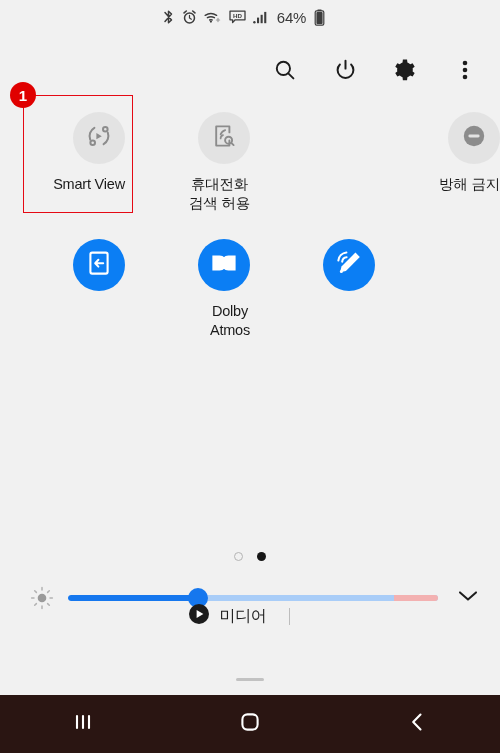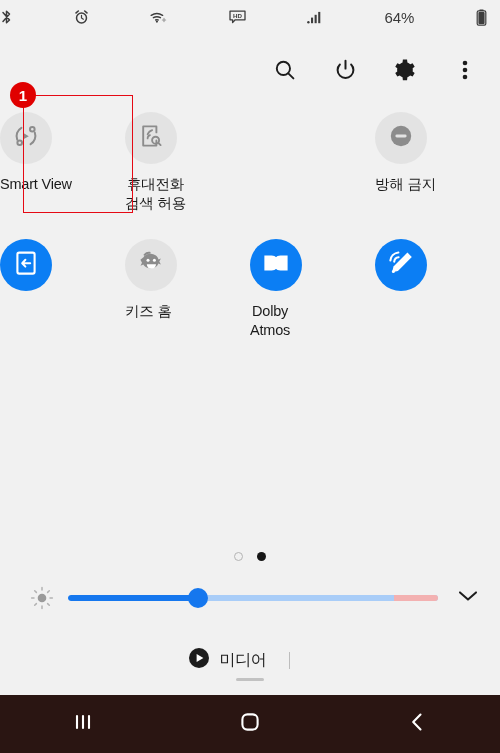--- a/index.html
+++ b/index.html
@@ -12,21 +12,21 @@
   #screen {
     position: relative;
     width: 500px; height: 753px;
     background: #f1f1f1;
   }
 
   
   .statusbar {
     position: absolute; top: 0; left: 0;
     width: 500px; height: 34px;
-    display: flex; align-items: center; justify-content: space-between;
+    display: flex; align-items: center; justify-content: center;
     padding-right: 13px;
     gap: 7px;
   }
   .statusbar .sicon { display: flex; align-items: center; }
   .statusbar .battlvl {
     font-size: 15px; color: #3a3a3a; letter-spacing: -0.2px;
     margin-left: 1px; margin-right: 1px;
   }
 
   
@@ -45,21 +45,21 @@
 
   
   .grid {
     position: absolute; top: 104px; left: 0;
     width: 500px;
     display: grid;
     grid-template-columns: repeat(4, 1fr);
     row-gap: 18px;
   }
   .tile {
-    display: flex; flex-direction: column; align-items: flex-start;
+    display: flex; flex-direction: column; align-items: flex-end;
     cursor: pointer;
     padding-top: 8px;
   }
   .tile .puck {
     width: 52px; height: 52px; border-radius: 50%;
     display: flex; align-items: center; justify-content: center;
     background: #e3e3e3;
   }
   .tile.on .puck { background: #0b7ef4; }
   .tile .tlabel {
@@ -110,21 +110,21 @@
   .thumb {
     position: absolute; top: 50%;
     width: 20px; height: 20px; border-radius: 50%;
     background: #1577ee;
     transform: translate(-50%, -50%);
   }
   .chev { width: 48px; display: flex; align-items: center; justify-content: center; cursor: pointer; margin-right: 8px; }
 
   
   .mdrow {
-    position: absolute; top: 638px; left: 0;
+    position: absolute; top: 594px; left: 0;
     width: 500px; height: 44px;
     display: flex; align-items: center; justify-content: center;
   }
   .mditem { display: flex; align-items: center; gap: 9px; cursor: pointer; }
   .mditem .mdlabel { font-size: 16px; color: #1b1b1b; letter-spacing: -0.3px; }
   .mdsep { width: 1px; height: 17px; background: #bdbdbd; margin: 0 22px; }
 
   
   .handle {
     position: absolute; top: 678px; left: 50%;
@@ -296,34 +296,20 @@
       <div class="puck">
         <span>
           <svg width="28" height="28" viewBox="0 0 28 28">
             <rect x="5.4" y="3.6" width="17.2" height="21" rx="1.8" fill="none" stroke="#ffffff" stroke-width="2.1"></rect>
             <path d="M18.2 14.2h-7.4M13.4 10.8 10.2 14.2l3.2 3.4" fill="none" stroke="#ffffff" stroke-width="2" stroke-linecap="round" stroke-linejoin="round"></path>
           </svg>
         </span>
       </div>
     </div>
 
-    <div class="tile">
-      <div class="puck">
-        <span>
-          <svg width="32" height="30" viewBox="0 0 32 30">
-            <path d="M8.5 9.2c1.6-2.6 5-3.9 8.4-3.3 3.6.6 6.2 3 6.6 5.6l2.4-1.1-1.6 3 1.6 3-2.6-1c-.8 2.7-3.7 4.8-7.2 5-3.5.2-6.6-1.4-7.8-3.8l-2.8 1.2 1.5-3-1.6-3z" fill="#8c8c8c"></path>
-            <circle cx="13" cy="12.2" r="1.5" fill="#ffffff"></circle>
-            <circle cx="19.4" cy="12.2" r="1.5" fill="#ffffff"></circle>
-            <path d="M11.8 16.2h9.2a4.6 4.6 0 0 1-9.2 0z" fill="#ffffff"></path>
-            <path d="M9.6 6.8c1.4-1.6 3.4-2.2 5-2" fill="none" stroke="#8c8c8c" stroke-width="2" stroke-linecap="round"></path>
-          </svg>
-        </span>
-      </div>
-      <div class="tlabel">키즈 홈</div>
-    </div>
 
 
     <div class="tile on">
       <div class="puck">
         <span>
           <svg width="30" height="24" viewBox="0 0 30 24">
             <path d="M3.4 4.6h7.2a7.4 7.4 0 0 1 0 14.8H3.4z" fill="#ffffff"></path>
             <path d="M26.6 4.6h-7.2a7.4 7.4 0 0 0 0 14.8h7.2z" fill="#ffffff"></path>
           </svg>
         </span>

